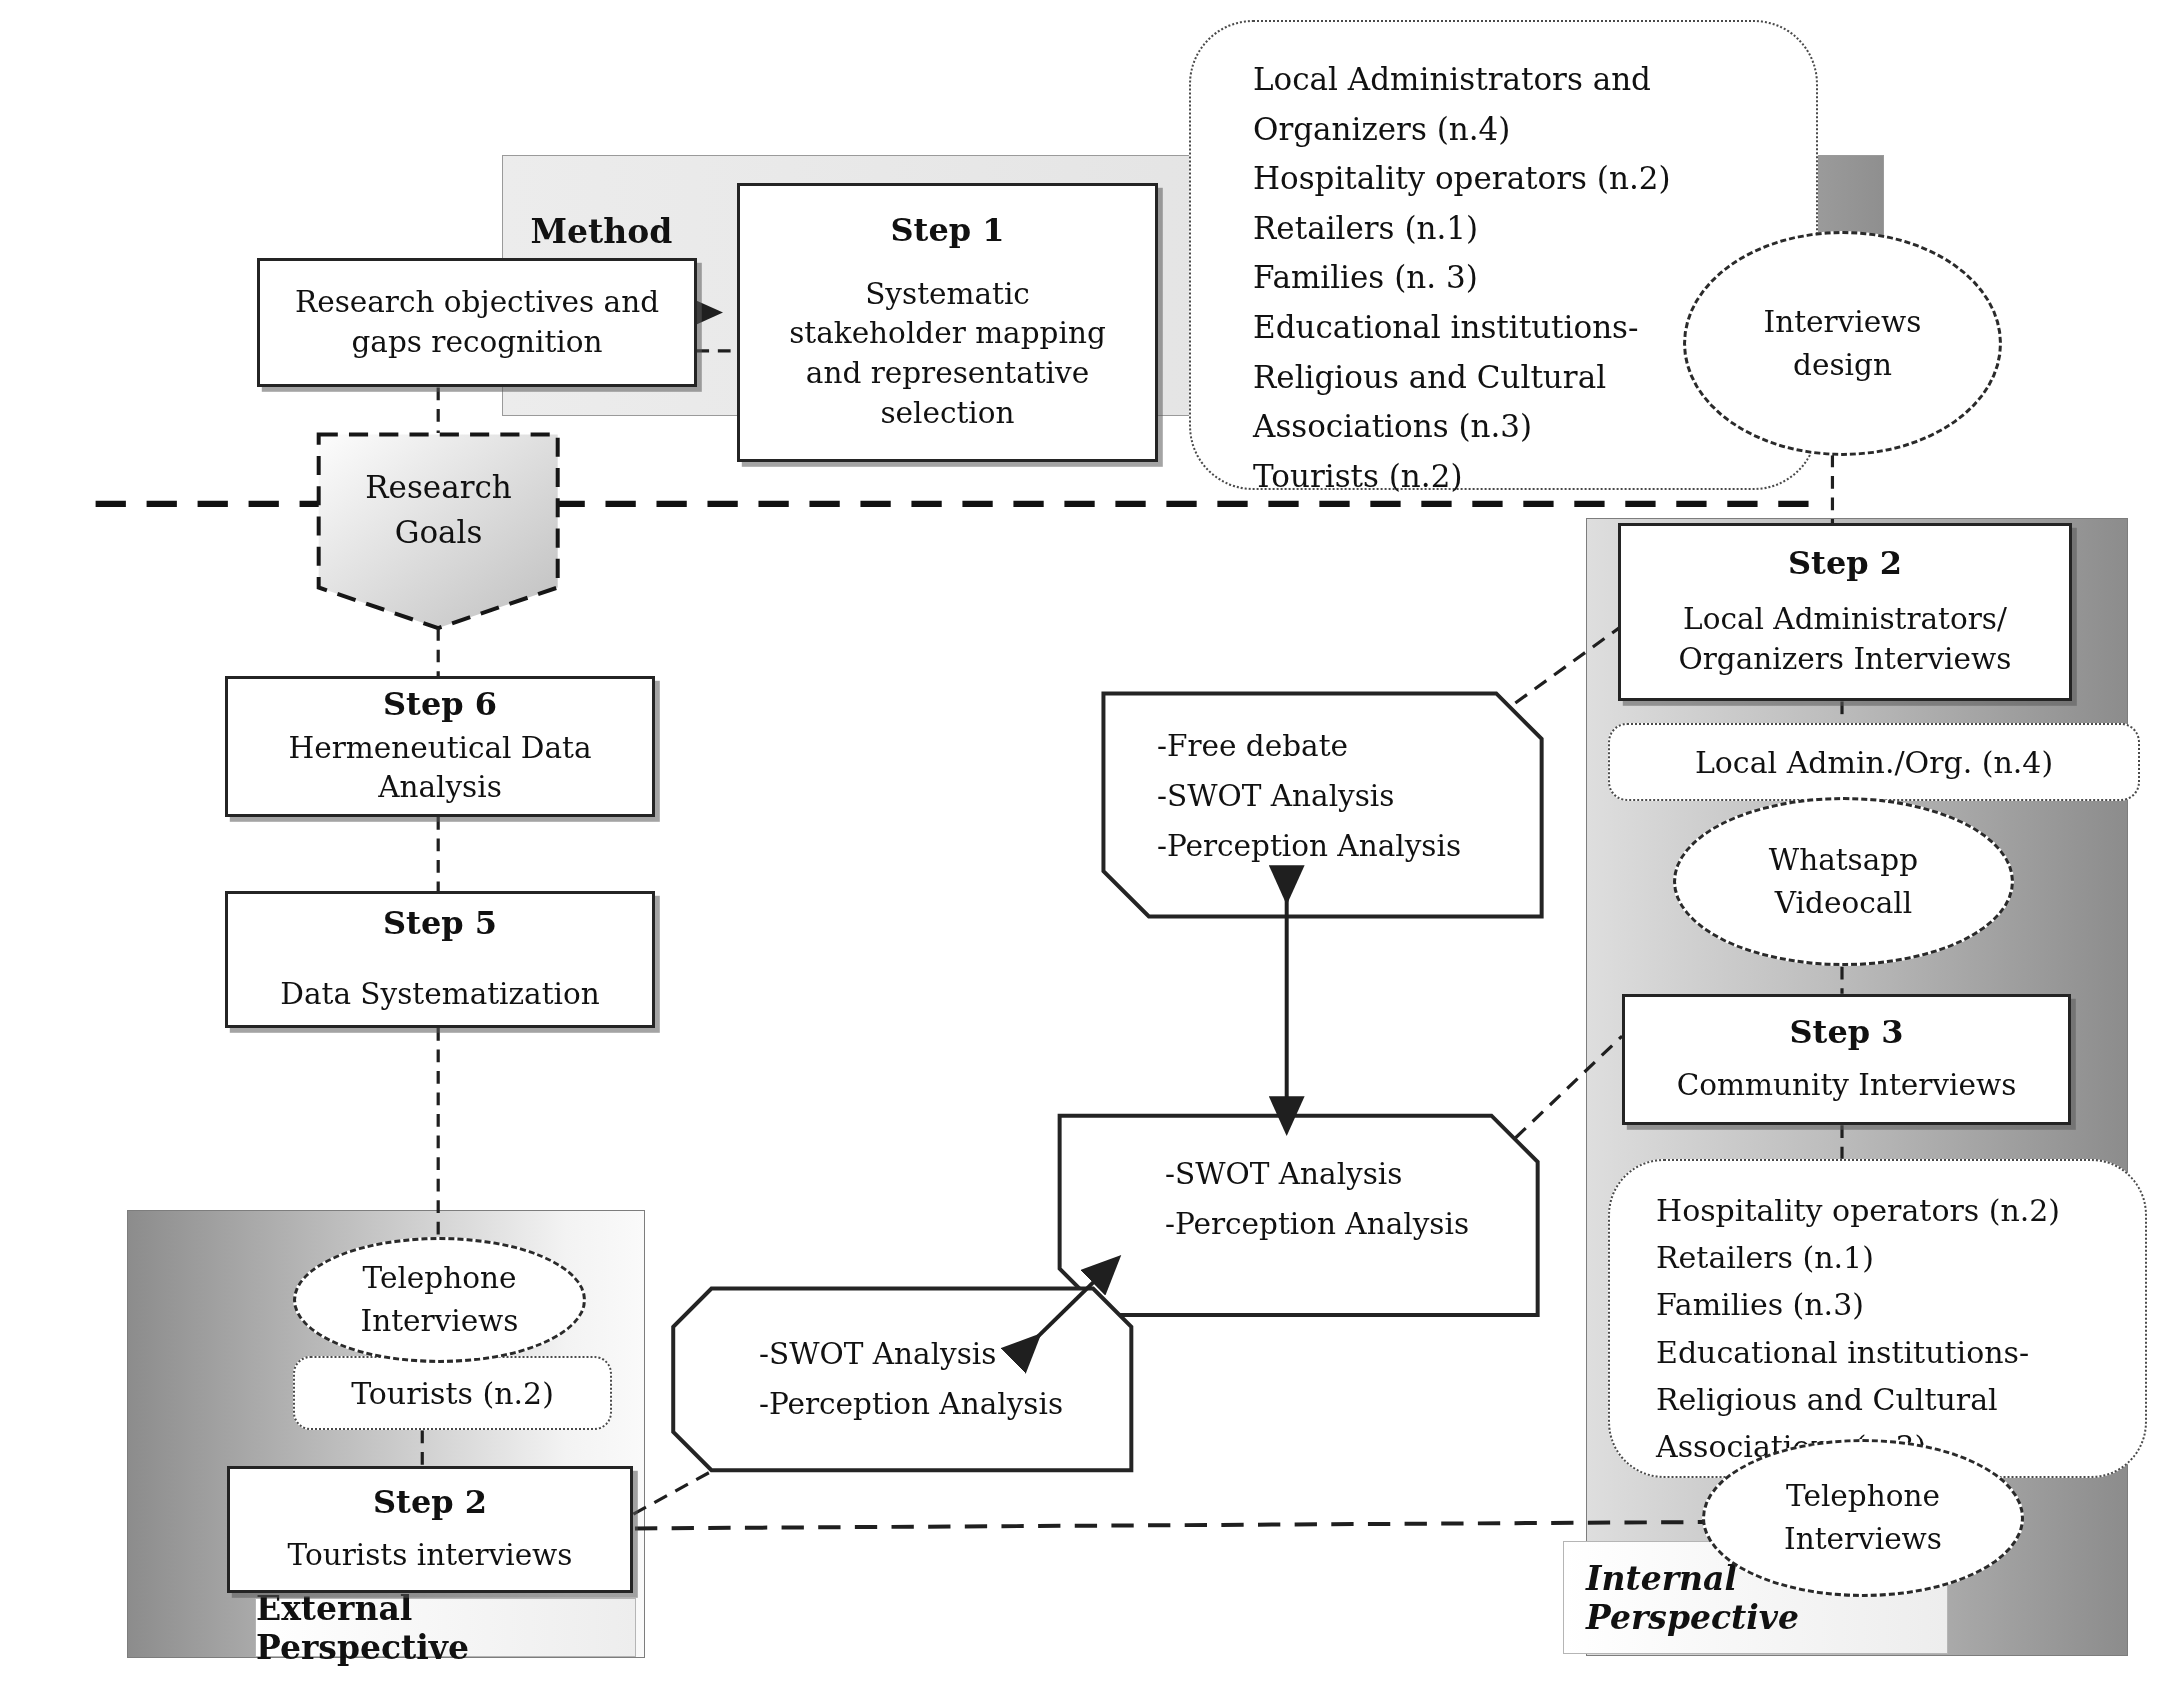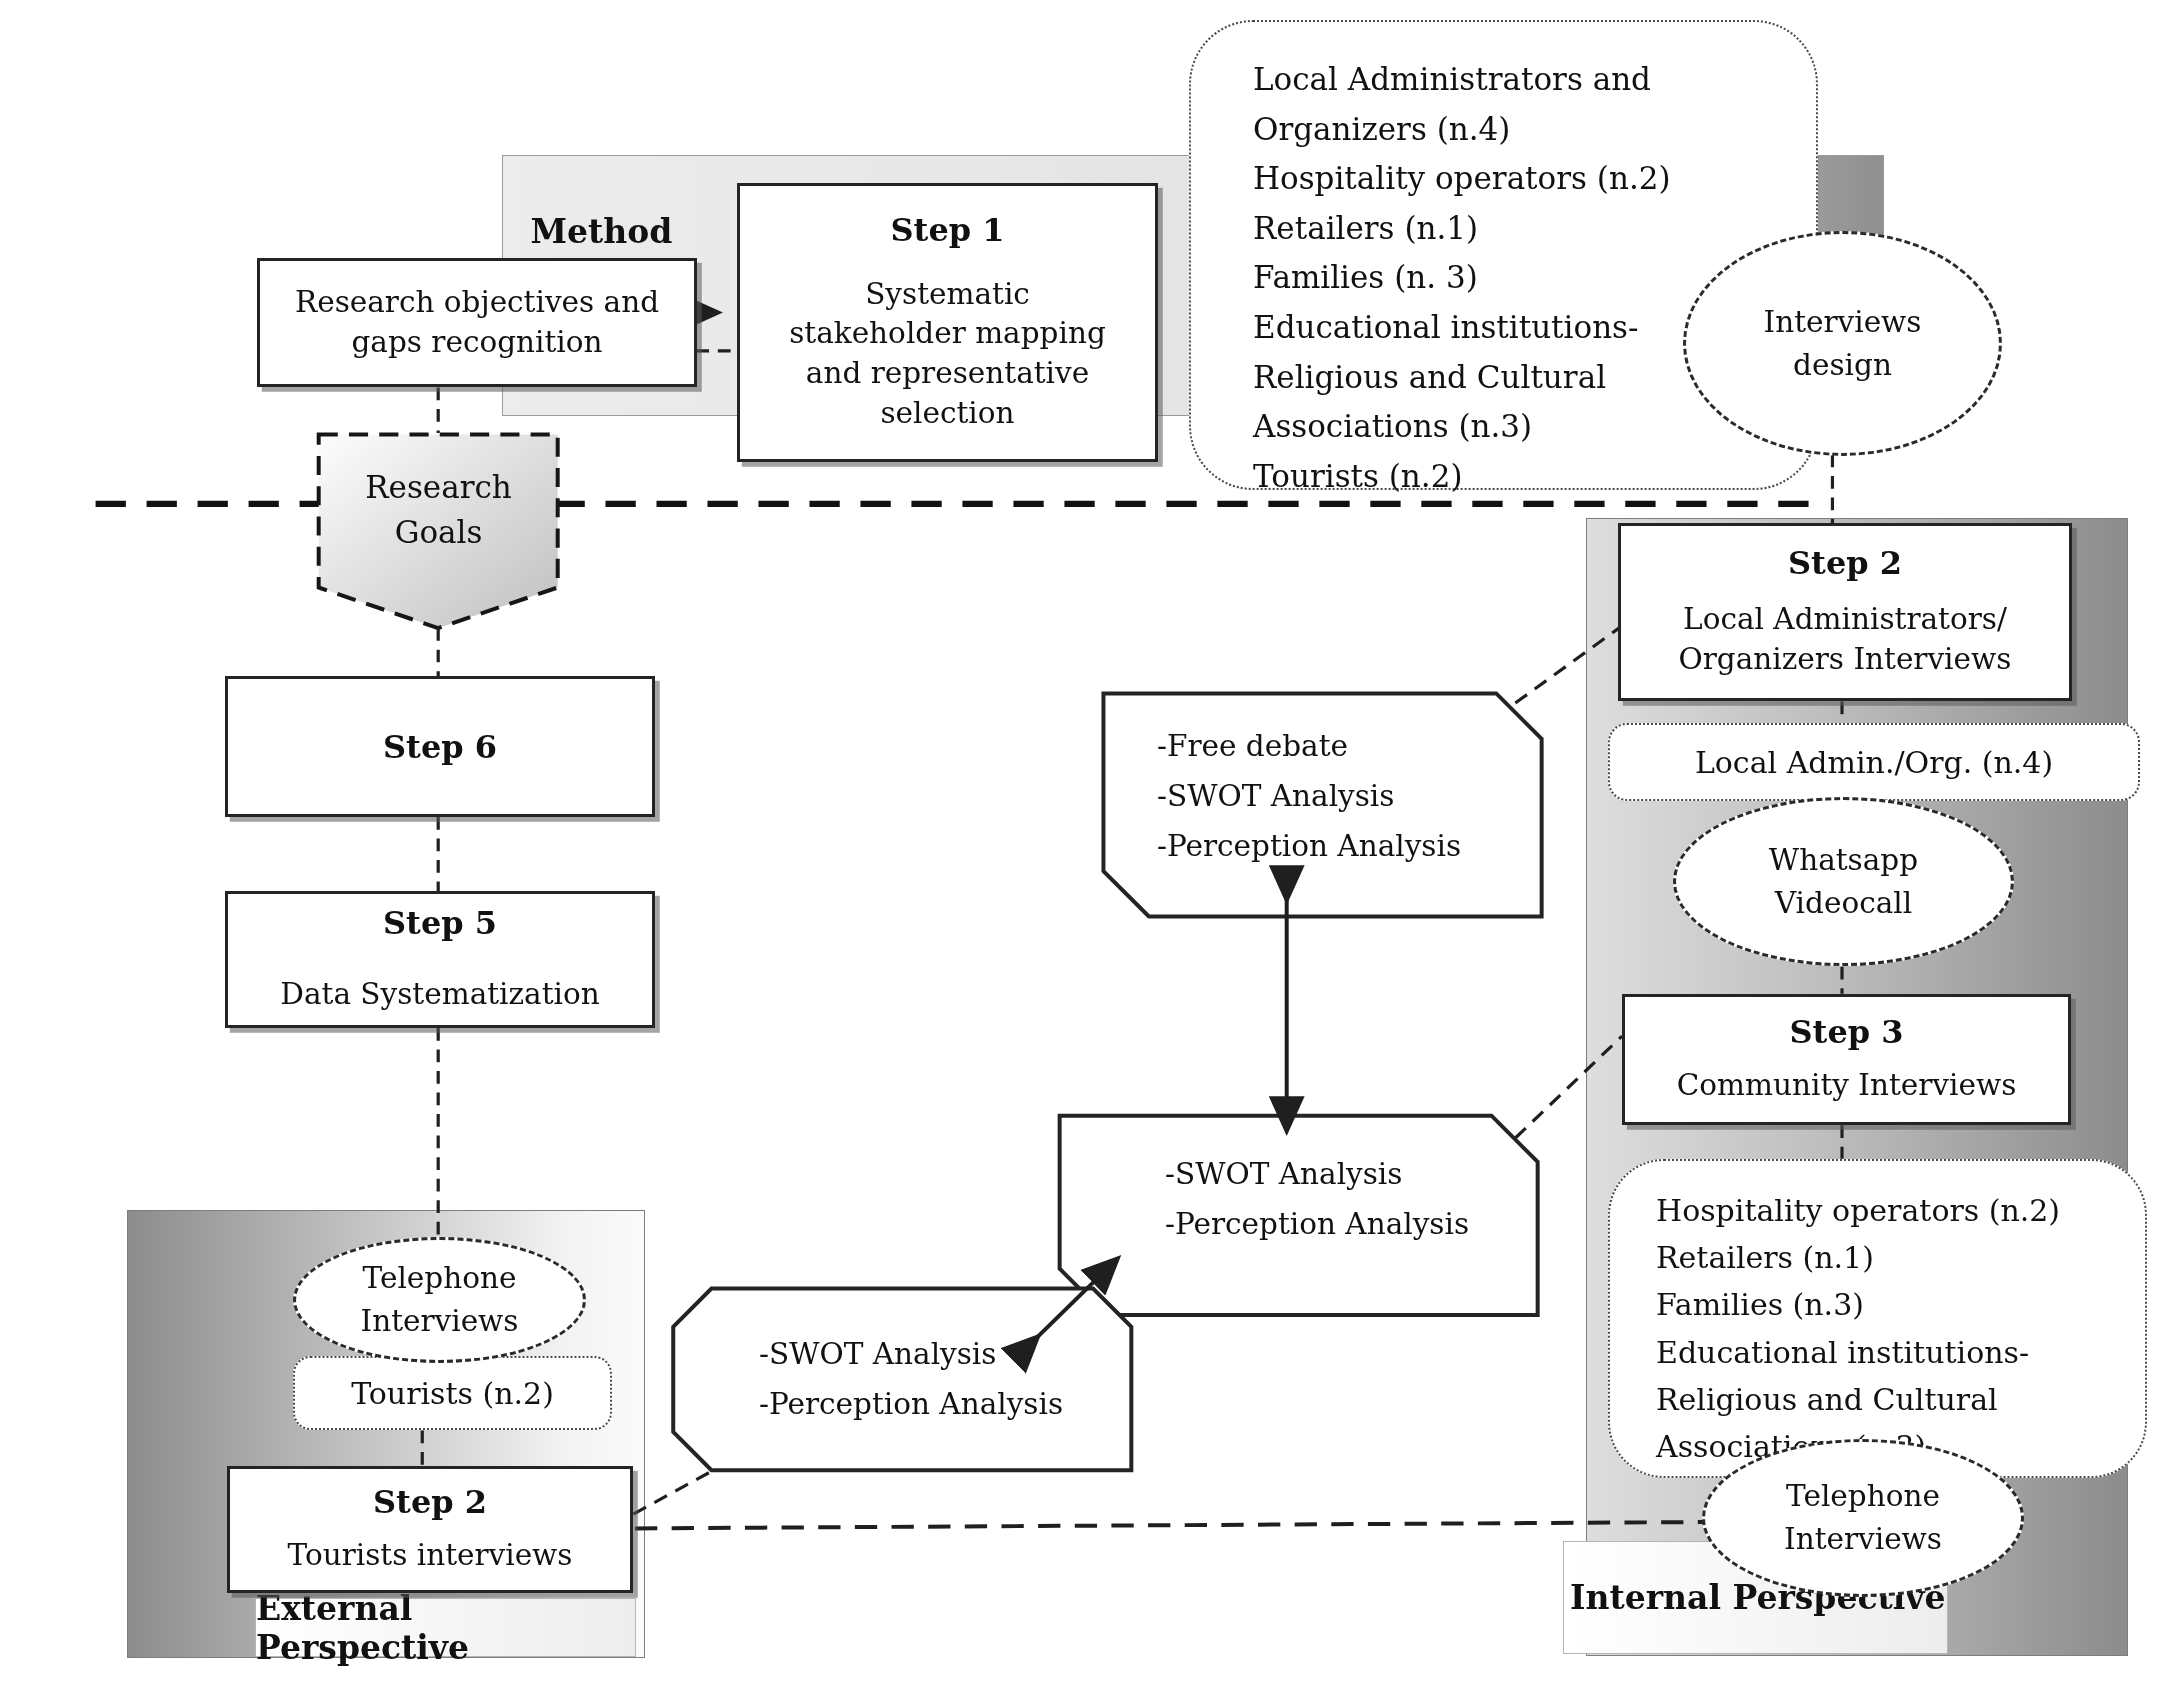--- a/index.html
+++ b/index.html
@@ -25,21 +25,21 @@
     left:127px; top:1210px; width:518px; height:448px; z-index:1;
     background:linear-gradient(to right,#8c8c8c 0%,#c2c2c2 45%,#f3f3f3 85%,#fafafa 100%);
     border:1.6px solid #7d7d7d;
   }
   .label-band {
     z-index:2; background:linear-gradient(to right,#ffffff 0%,#ededed 100%);
     border:1.6px solid #b5b5b5; display:flex; align-items:center;
     font-weight:bold; font-size:33px;
   }
   .external-band { left:255px; top:1598px; width:381px; height:59px; justify-content:center; }
-  .internal-band { left:1563px; top:1541px; width:385px; height:113px; padding-left:6px; }
+  .internal-band { left:1563px; top:1541px; width:385px; height:113px; padding-left:22px;font-style:italic; }
 
   
   svg.overlay { position:absolute; left:0; top:0; z-index:3; }
 
   
   .box {
     background:#ffffff; border:3.2px solid #242424; z-index:4;
     display:flex; flex-direction:column; align-items:center; justify-content:space-evenly;
     text-align:center; box-shadow:4.8px 4.8px 0 rgba(90,90,90,.55);
   }
@@ -153,20 +153,22 @@
     <div class="box-body">Tourists interviews</div>
   </div>
 
   <div class="abs box" style="left:225px; top:891px; width:430px; height:137px;gap:24px;">
     <div class="box-title">Step 5</div>
     <div class="box-body">Data Systematization</div>
   </div>
 
   <div class="abs box" style="left:225px; top:676px; width:430px; height:141px;">
     <div class="box-title">Step 6</div>
+    <div class="box-body pre">Hermeneutical Data
+Analysis</div>
   </div>
 
   <div class="abs dotted list pre" style="left:1159px; top:20px; width:629px; height:470px; border-radius:64px; padding:33px 0 0 62px; font-size:31px; line-height:1.6;">Local Administrators and
 Organizers (n.4)
 Hospitality operators (n.2)
 Retailers (n.1)
 Families (n. 3)
 Educational institutions-
 Religious and Cultural
 Associations (n.3)

